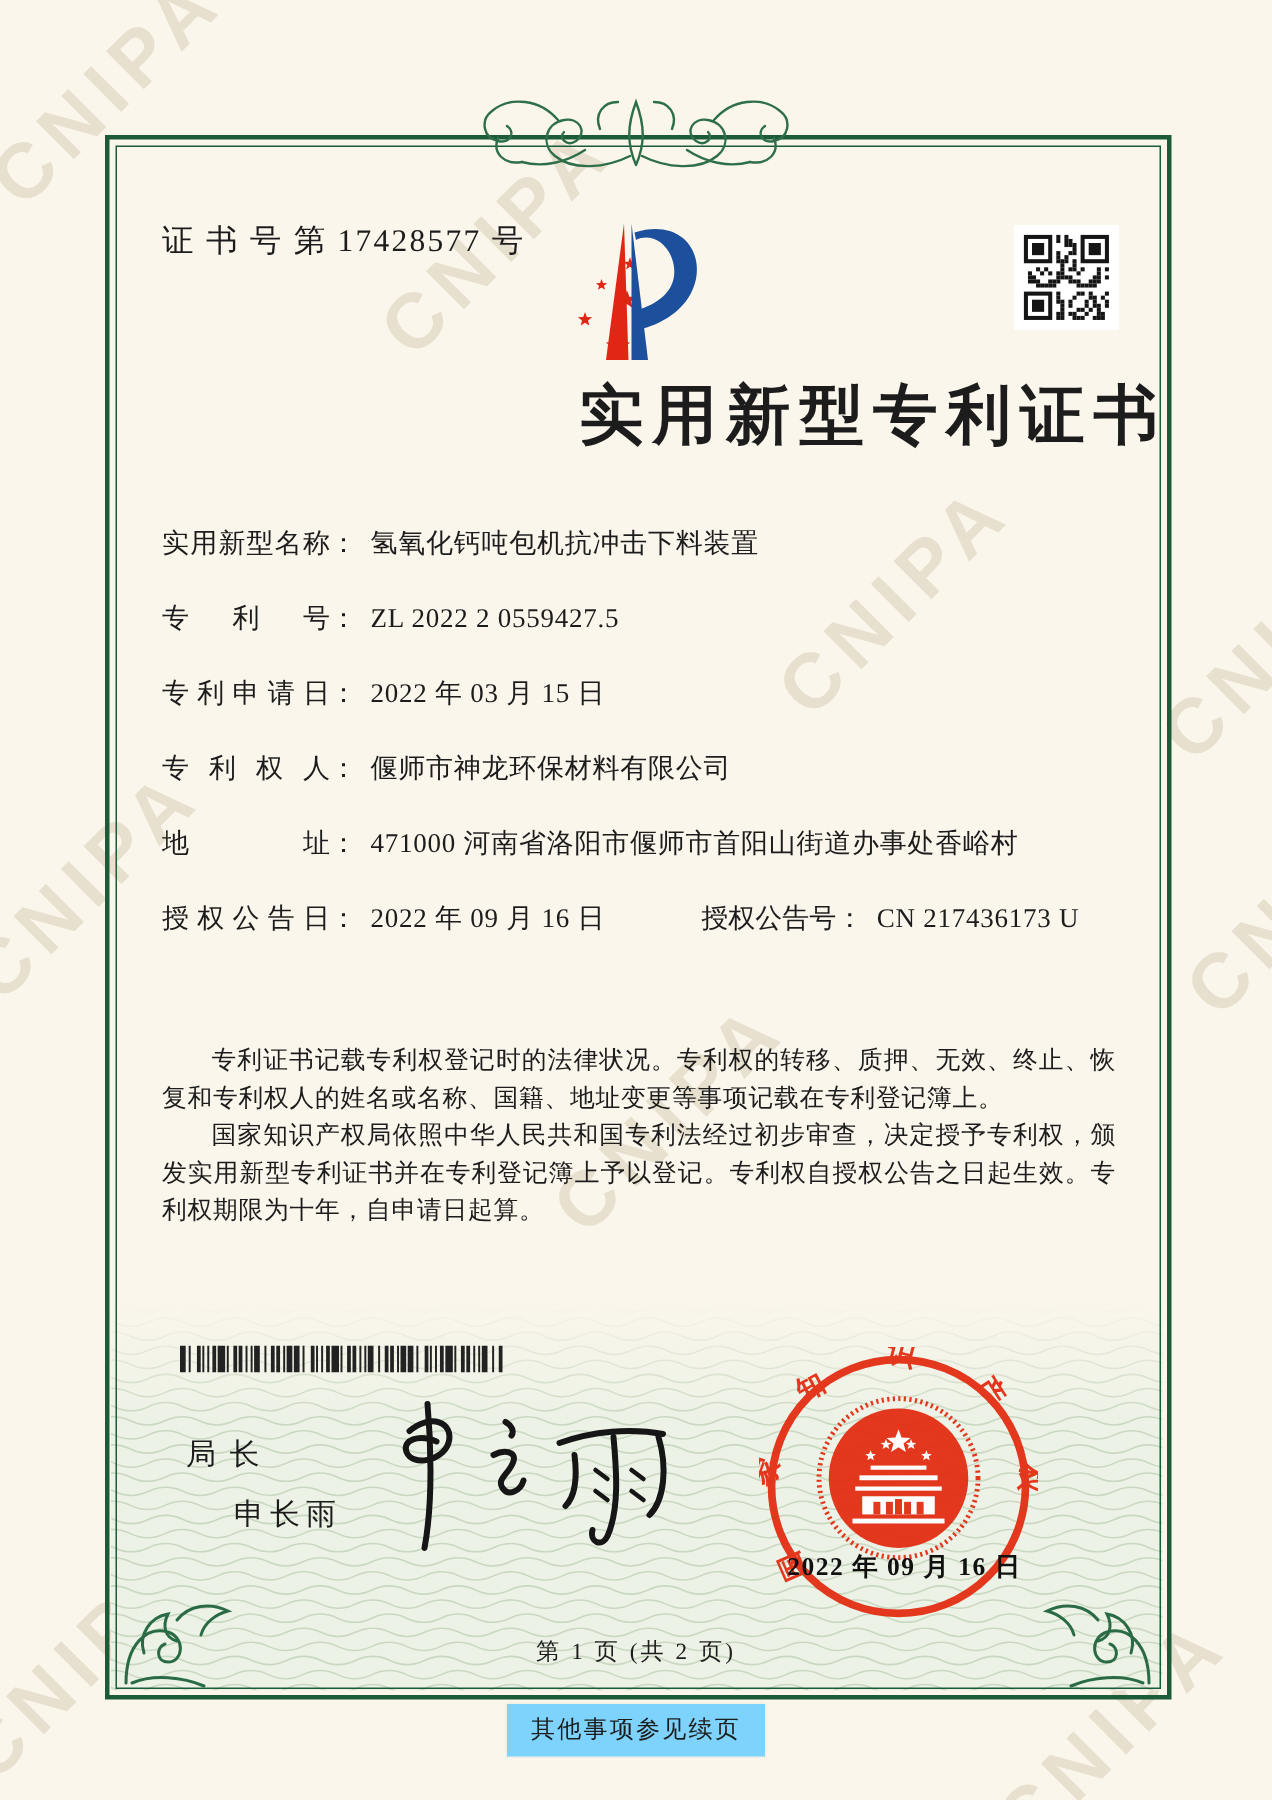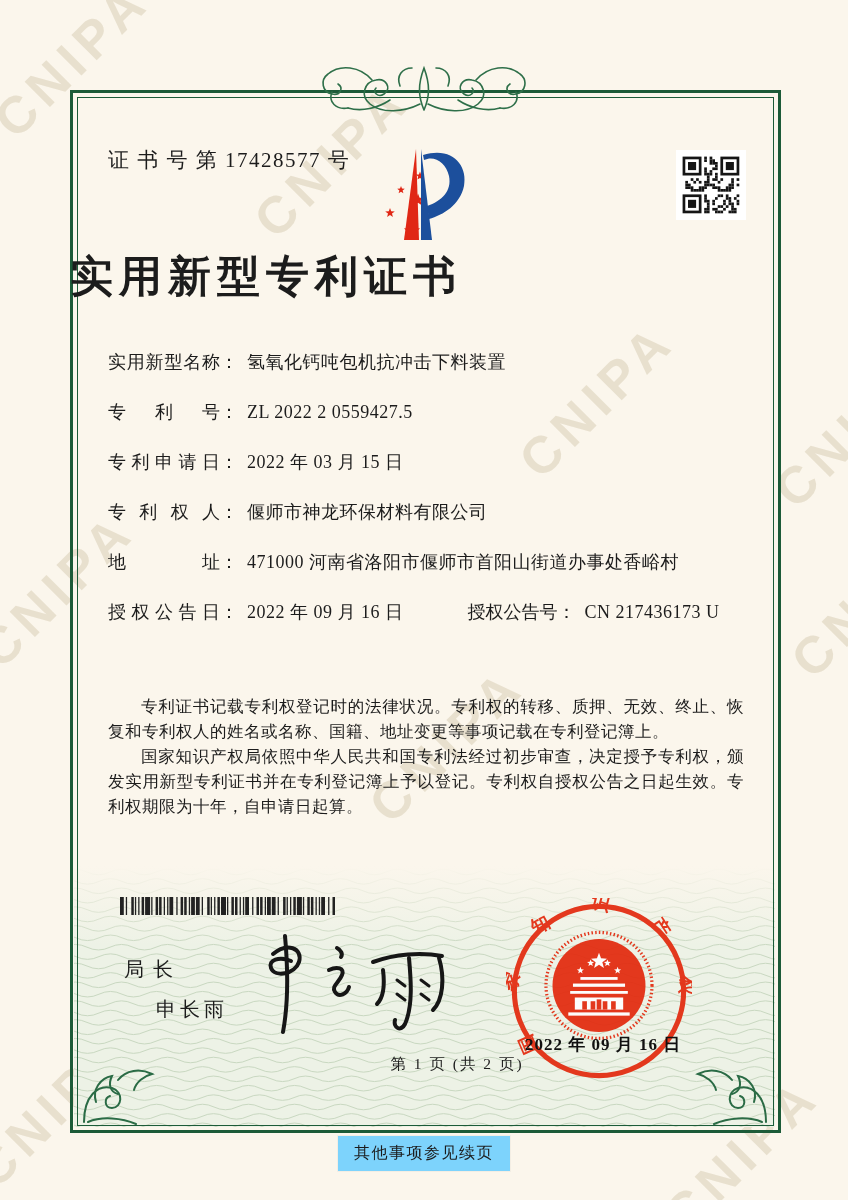--- a/index.html
+++ b/index.html
@@ -12,21 +12,21 @@
   .border-outer{position:absolute;left:70px;top:90px;width:705px;height:1037px;
       border:3px solid #1c5b38;z-index:2;}
   .border-inner{position:absolute;left:4px;top:4px;right:4px;bottom:4px;
       border:1px solid #1c5b38;}
   .ornament{position:absolute;left:312px;top:58px;z-index:3;}
   .cert-no{position:absolute;left:108px;top:146px;z-index:3;
       font-size:21px;letter-spacing:1.5px;}
   .logo{position:absolute;left:368px;top:143px;z-index:3;}
   .qr{position:absolute;left:676px;top:150px;width:70px;height:70px;background:#fff;
       z-index:3;display:flex;align-items:center;justify-content:center;}
-  .title{position:absolute;left:70px;top:248px;width:708px;text-align:left;z-index:3;
+  .title{position:absolute;left:70px;top:248px;width:708px;text-align:right;z-index:3;
       font-size:43px;font-weight:700;letter-spacing:6px;}
   .fields{position:absolute;left:108px;top:350px;width:640px;z-index:3;font-size:18px;}
   .frow{height:50px;white-space:nowrap;}
   .lab{display:inline-block;width:112px;text-align:justify;text-align-last:justify;
       vertical-align:top;}
   .val{margin-left:9px;letter-spacing:.5px;}
   .pair2{margin-left:64px;}
   .paras{position:absolute;left:108px;top:694px;width:636px;z-index:3;}
   .paras p{margin:0;font-size:16.5px;line-height:25px;text-align:justify;
       text-indent:2em;letter-spacing:.5px;}
@@ -36,22 +36,22 @@
       background:linear-gradient(#fbf6ec,rgba(251,246,236,0));}
   .barcode{position:absolute;left:120px;top:897px;z-index:3;}
   .signer-title{position:absolute;left:124px;top:956px;z-index:3;font-size:20px;
       letter-spacing:9px;}
   .signer-name{position:absolute;left:124px;top:996px;z-index:3;font-size:20px;
       letter-spacing:4px;margin-left:32px;}
   .sig{position:absolute;left:245px;top:928px;z-index:4;}
   .seal{position:absolute;left:506px;top:898px;z-index:4;}
   .seal-date{position:absolute;left:518px;top:1033px;width:170px;text-align:center;
       z-index:5;font-size:17px;font-weight:700;letter-spacing:1px;color:#101010;}
-  .page-info{position:absolute;left:70px;top:1054px;width:708px;text-align:center;
-      z-index:3;font-size:15.5px;letter-spacing:2px;margin-left:33px;}
+  .page-info{position:absolute;left:70px;top:1091px;width:708px;text-align:center;
+      z-index:3;font-size:15.5px;letter-spacing:2px;}
   .flourish{position:absolute;top:1056px;z-index:3;}
   .fl-left{left:78px;}
   .fl-right{left:690px;transform:scaleX(-1);}
   .note{position:absolute;left:50%;top:1136px;transform:translateX(-50%);
       background:#7dd3fc;padding:7px 16px;z-index:3;font-size:16px;
       letter-spacing:1.5px;box-shadow:0 0 0 1px rgba(0,0,0,.03);}
 </style>
 </head>
 <body>
 

